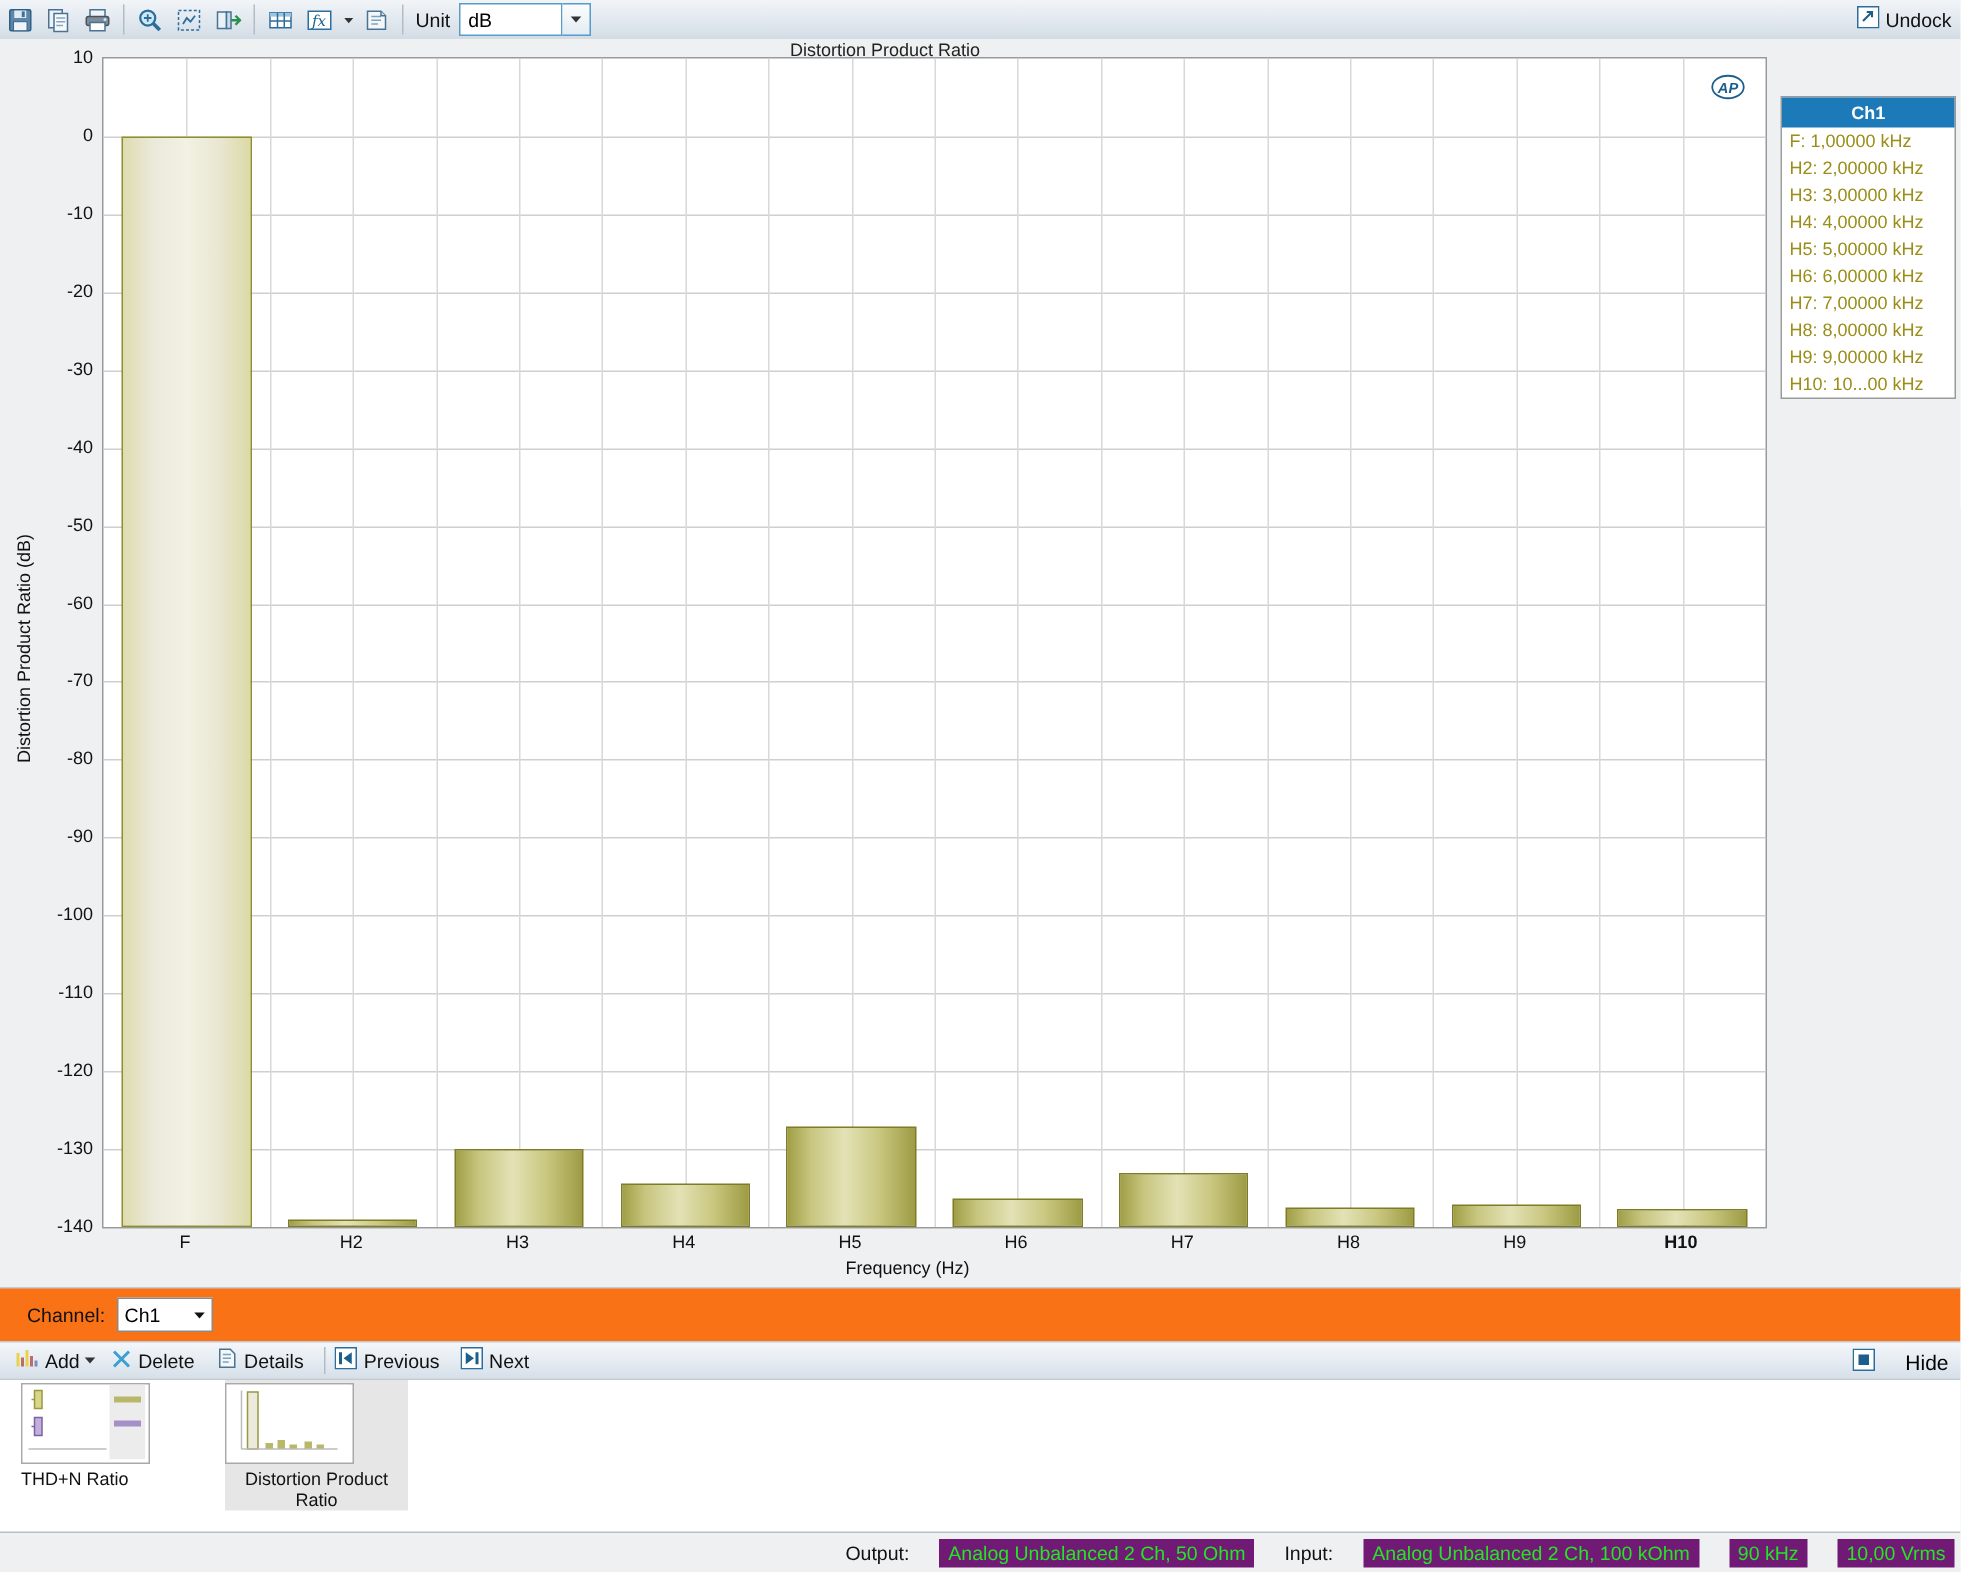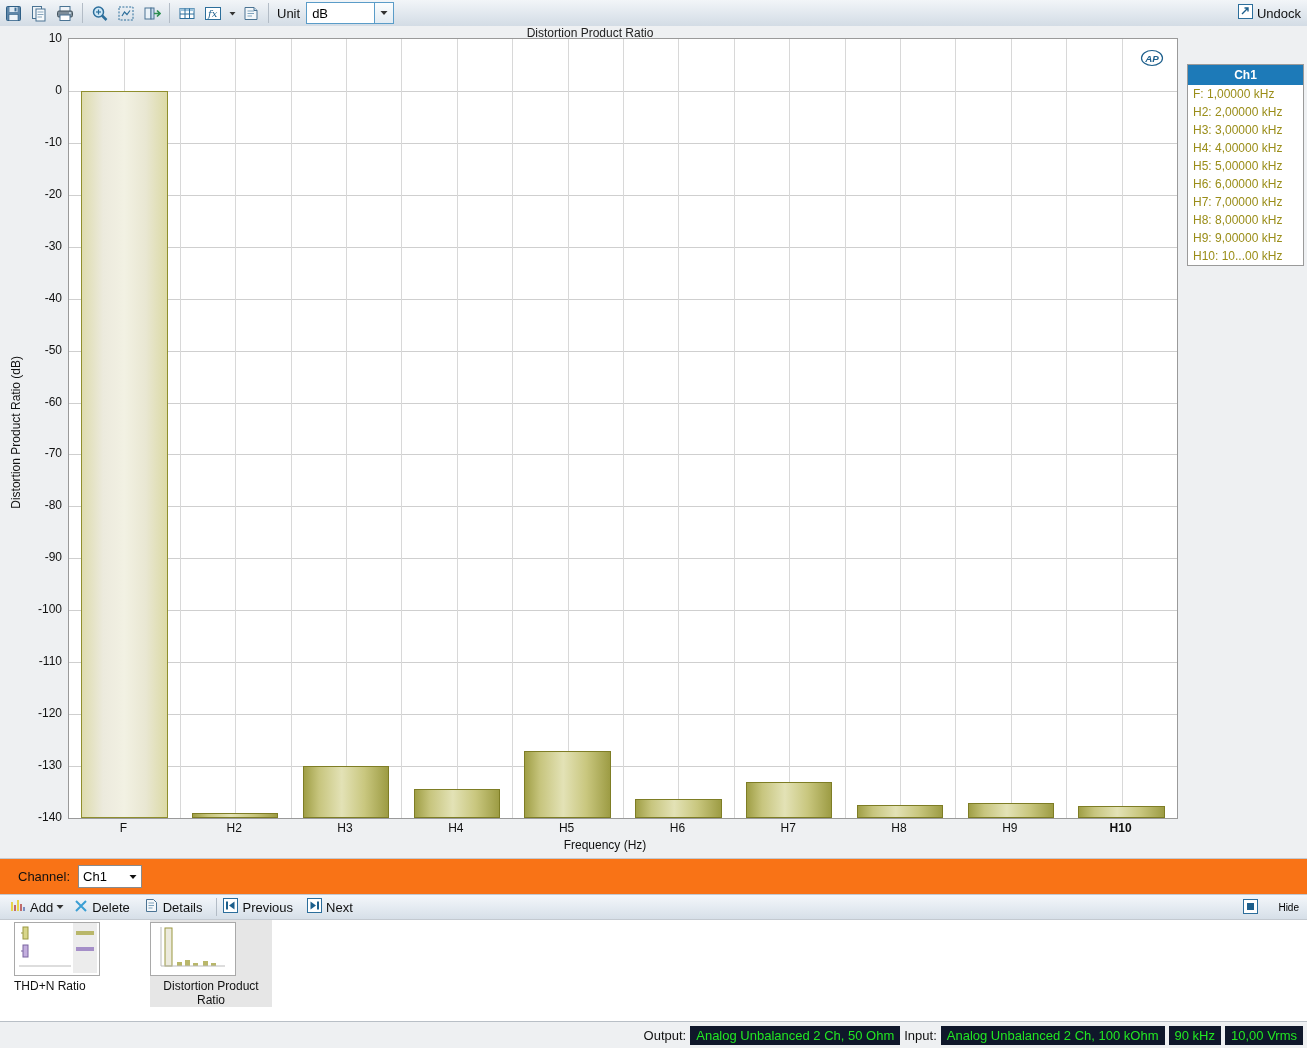--- a/index.html
+++ b/index.html
@@ -110,45 +110,45 @@
   }
   
   #action-bar{
     position:absolute;left:0;top:894px;width:1307px;height:26px;
     background:linear-gradient(#f4f7fa,#e2e9f0 60%,#d6dfe8);
     border-top:1px solid #c3c9d0;border-bottom:1px solid #c3c9d0;
     display:flex;align-items:center;padding-left:10px;box-sizing:border-box;
   }
   .act{display:flex;align-items:center;gap:4px;margin-right:14px;font-size:13px;color:#111;}
   .act-sep{width:1px;height:18px;background:#b3bcc6;margin:0 6px 0 0;}
-  #hide-btn{position:absolute;right:8px;top:4px;display:flex;align-items:center;gap:20px;font-size:10px;}
+  #hide-btn{position:absolute;right:8px;top:4px;display:flex;align-items:center;gap:20px;font-size:14px;}
   
   #thumbs{
     position:absolute;left:0;top:920px;width:1307px;height:102px;
     background:#fff;display:flex;align-items:flex-start;padding-left:14px;
     box-sizing:border-box;border-bottom:1px solid #b8bfc6;
   }
   .thumb{
     width:122px;margin-right:14px;padding-top:2px;
     display:flex;flex-direction:column;align-items:flex-start;
   }
   .thumb.selected{background:#e6e6e6;}
   .thumb-img{
     width:84px;height:52px;background:#fff;border:1px solid #a9a9a9;position:relative;overflow:hidden;
   }
   .thumb-cap{font-size:12px;text-align:center;line-height:14px;margin-top:3px;color:#111;}
   
   #statusbar{
     position:absolute;left:0;top:1022px;width:1307px;height:26px;
     background:#eef0f2;display:flex;align-items:center;justify-content:flex-end;
-    padding-right:4px;box-sizing:border-box;gap:4px;
+    padding-right:4px;box-sizing:border-box;gap:20px;
   }
   .sb-label{font-size:13px;color:#111;}
   .sb-val{
-    background:#0f172a;color:#22e622;font-size:13px;padding:2px 6px;
+    background:#701a75;color:#22e622;font-size:13px;padding:2px 6px;
     font-family:"Liberation Sans", sans-serif;
   }
 </style>
 </head>
 <body>
 
 <div id="toolbar">
   <div class="tb-btn">
     <svg width="17" height="17" viewBox="0 0 17 17">
         <rect x="1.5" y="1.5" width="14" height="14" rx="1" fill="#5e86a8" stroke="#2e5f86"></rect>

